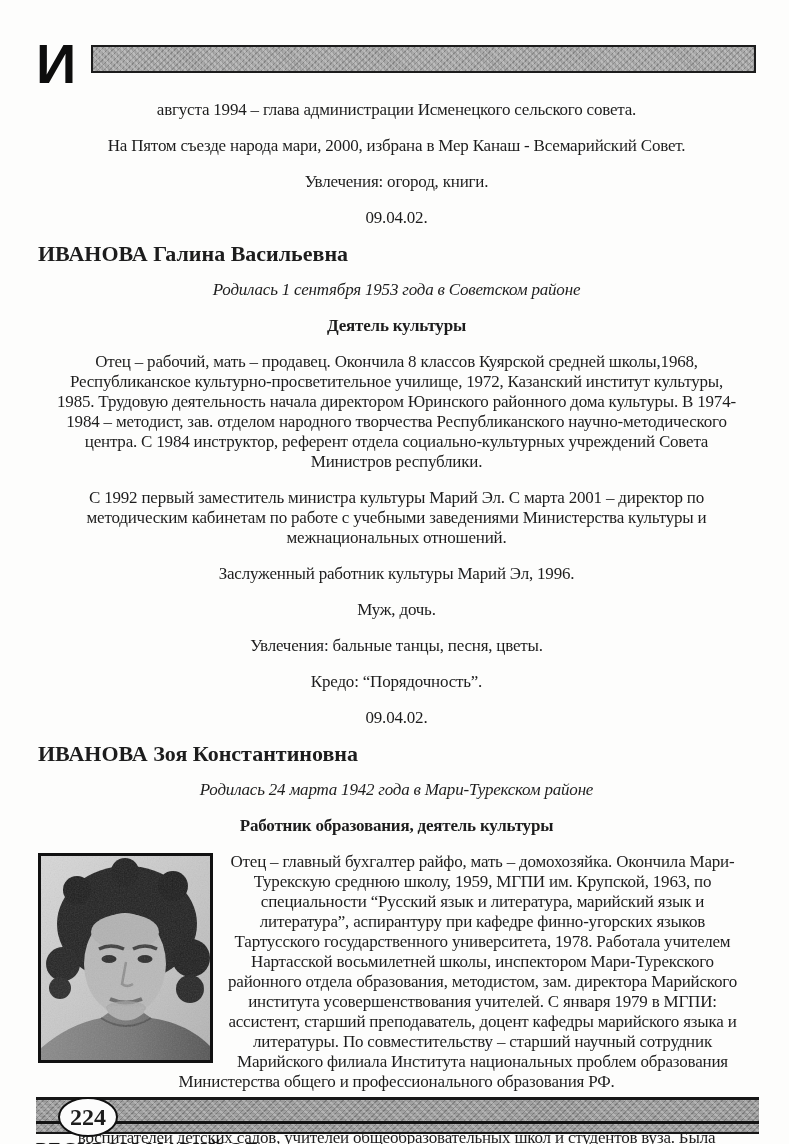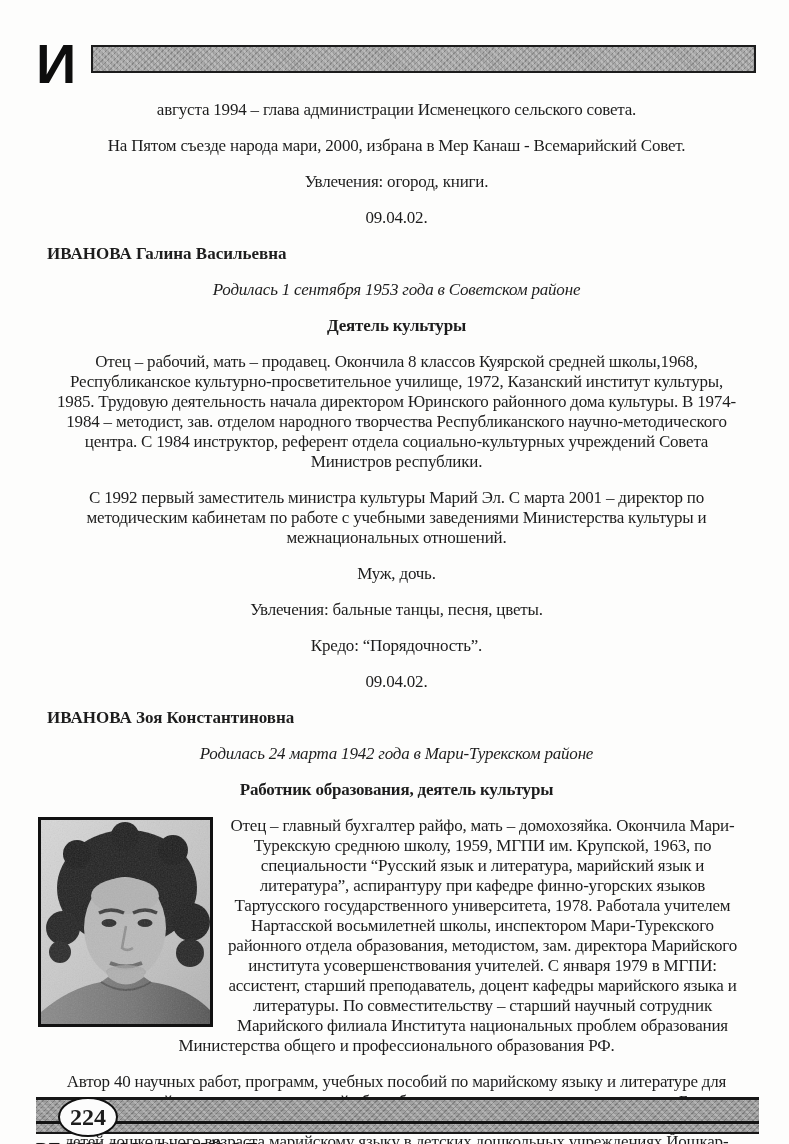--- a/index.html
+++ b/index.html
@@ -47,22 +47,22 @@
   .content{
     padding:0 34px 0 38px;
     font-size:17px;
     line-height:20px;
     letter-spacing:-0.2px;
   }
   .content p{margin:16px;text-align:center;}
   .intro{margin-top:9px;}
   .entry{margin-top:15px;}
   .person-name{
-    margin:9px;
-    font-size:17px;
+    margin:0;
+    font-size:22px;
     font-weight:bold;
     letter-spacing:0;
   }
   .born{font-style:italic;}
   .role{font-weight:bold;}
   
   .photo-frame{
     float:left;
     width:169px;height:204px;
     border:3px solid #111;
@@ -139,20 +139,21 @@
       <p>Увлечения: огород, книги.</p>
       <p>09.04.02.</p>
     </section>
 
     <section class="entry">
       <h2 class="person-name">ИВАНОВА Галина Васильевна</h2>
       <p class="born">Родилась 1 сентября 1953 года в Советском районе</p>
       <p class="role">Деятель культуры</p>
       <p>Отец – рабочий, мать – продавец. Окончила 8 классов Куярской средней школы,1968, Республиканское культурно-просветительное училище, 1972, Казанский институт культуры, 1985. Трудовую деятельность начала директором Юринского районного дома культуры. В 1974-1984 – методист, зав. отделом народного творчества Республиканского научно-методического центра. С 1984 инструктор, референт отдела социально-культурных учреждений Совета Министров республики.</p>
       <p>С 1992 первый заместитель министра культуры Марий Эл. С марта 2001 – директор по методическим кабинетам по работе с учебными заведениями Министерства культуры и межнациональных отношений.</p>
+      <p>Заслуженный работник культуры Марий Эл, 1996.</p>
       <p>Муж, дочь.</p>
       <p>Увлечения: бальные танцы, песня, цветы.</p>
       <p>Кредо: “Порядочность”.</p>
       <p>09.04.02.</p>
     </section>
 
     <section class="entry">
       <h2 class="person-name">ИВАНОВА Зоя Константиновна</h2>
       <p class="born">Родилась 24 марта 1942 года в Мари-Турекском районе</p>
       <p class="role">Работник образования, деятель культуры</p>

